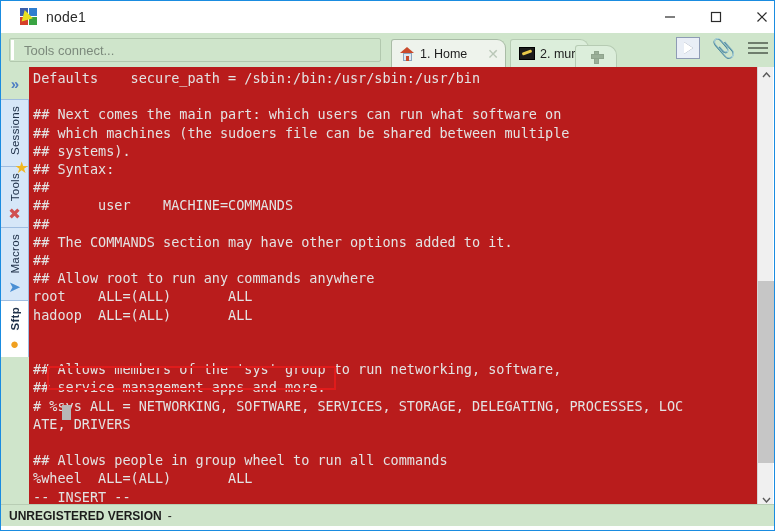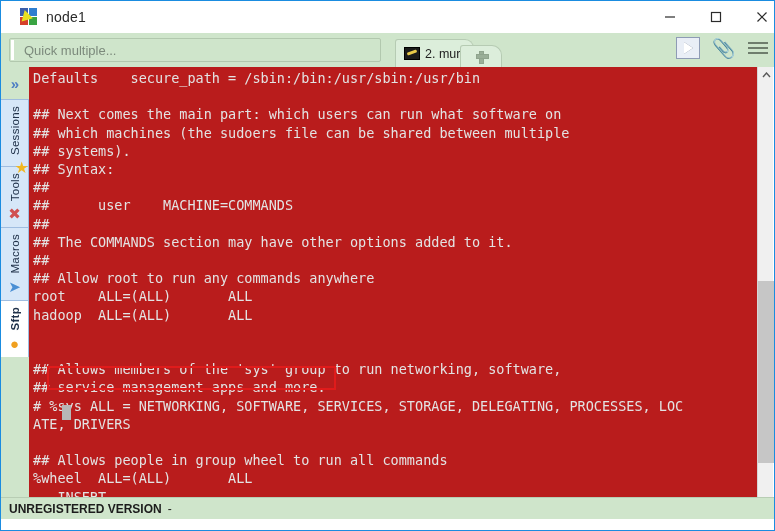--- a/index.html
+++ b/index.html
@@ -271,21 +271,21 @@
   }
   .sb-arrow.bottom { position: absolute; bottom: 0; left: 0; }
   .sb-thumb {
     position: absolute; left: 0; top: 214px;
     width: 16px; height: 182px;
     background: #c6c6c6;
   }
 
   
   .statusbar {
-    position: absolute; left: 0; bottom: 11px;
+    position: absolute; left: 0; bottom: 4px;
     width: 773px; height: 22px;
     background: #cfe5cb;
     display: flex; align-items: center;
     font-size: 12px; color: #1c1c1c;
     white-space: nowrap;
     border-top: 1px solid #b8cdb4;
   }
   .st-bold { font-weight: bold; margin-left: 8px; }
   .st-dash { margin: 0 6px; }
   .st-link { color: #1b49c6; text-decoration: underline; margin-left: 6px; }
@@ -322,24 +322,33 @@
             <line x1="11.5" y1="2.5" x2="2.5" y2="11.5" stroke="#2b2b2b" stroke-width="1.2"></line>
           </svg>
       </div>
     </div>
   </div>
 
   <div class="toolrow">
 
     <div class="quickconnect">
       <span class="qc-caret"></span>
-      <span class="qc-text">Quick multiple...</span>
+      <span class="qc-text">Tools connect...</span>
     </div>
 
     <div class="tabs">
+      <div class="tab active">
+        <span class="home-ico">
+          <span class="roof"></span>
+            <span class="body"></span>
+            <span class="door"></span>
+        </span>
+        <span class="tab-label">1. Home</span>
+        <span class="tab-close">✕</span>
+      </div>
 
       <div class="tab inactive">
         <span class="sh-ico"></span>
         <span class="tab-label tab-clip">2. murp</span>
       </div>
 
       <div class="newtab">
         <span class="plus-ico"></span>
       </div>
     </div>

